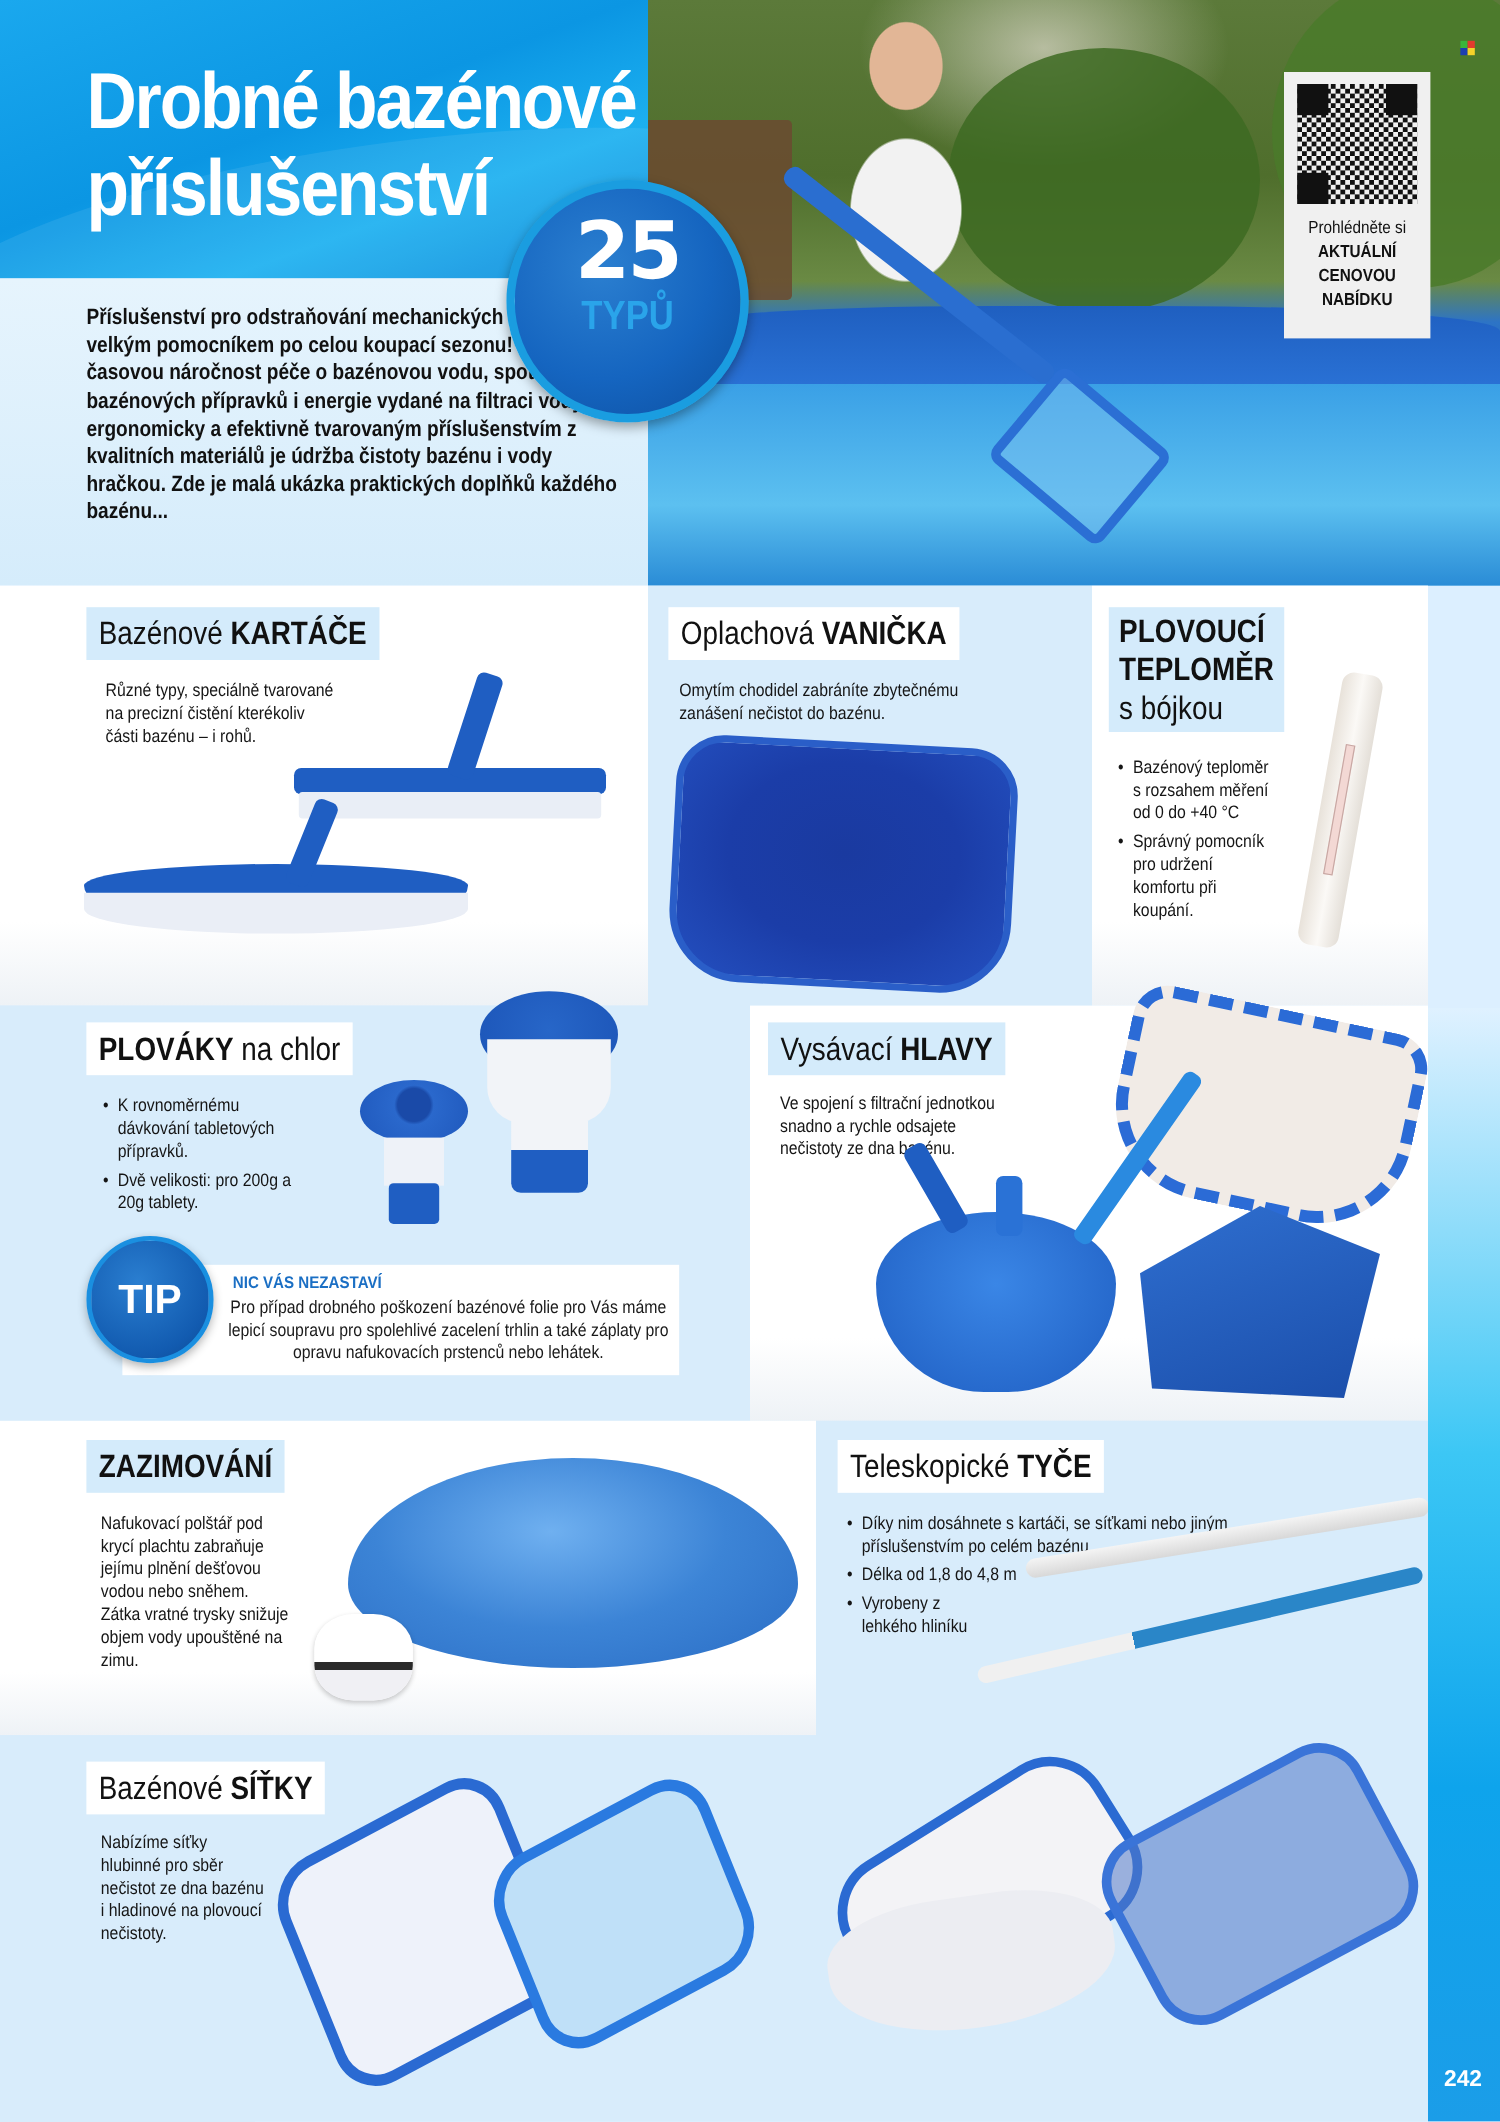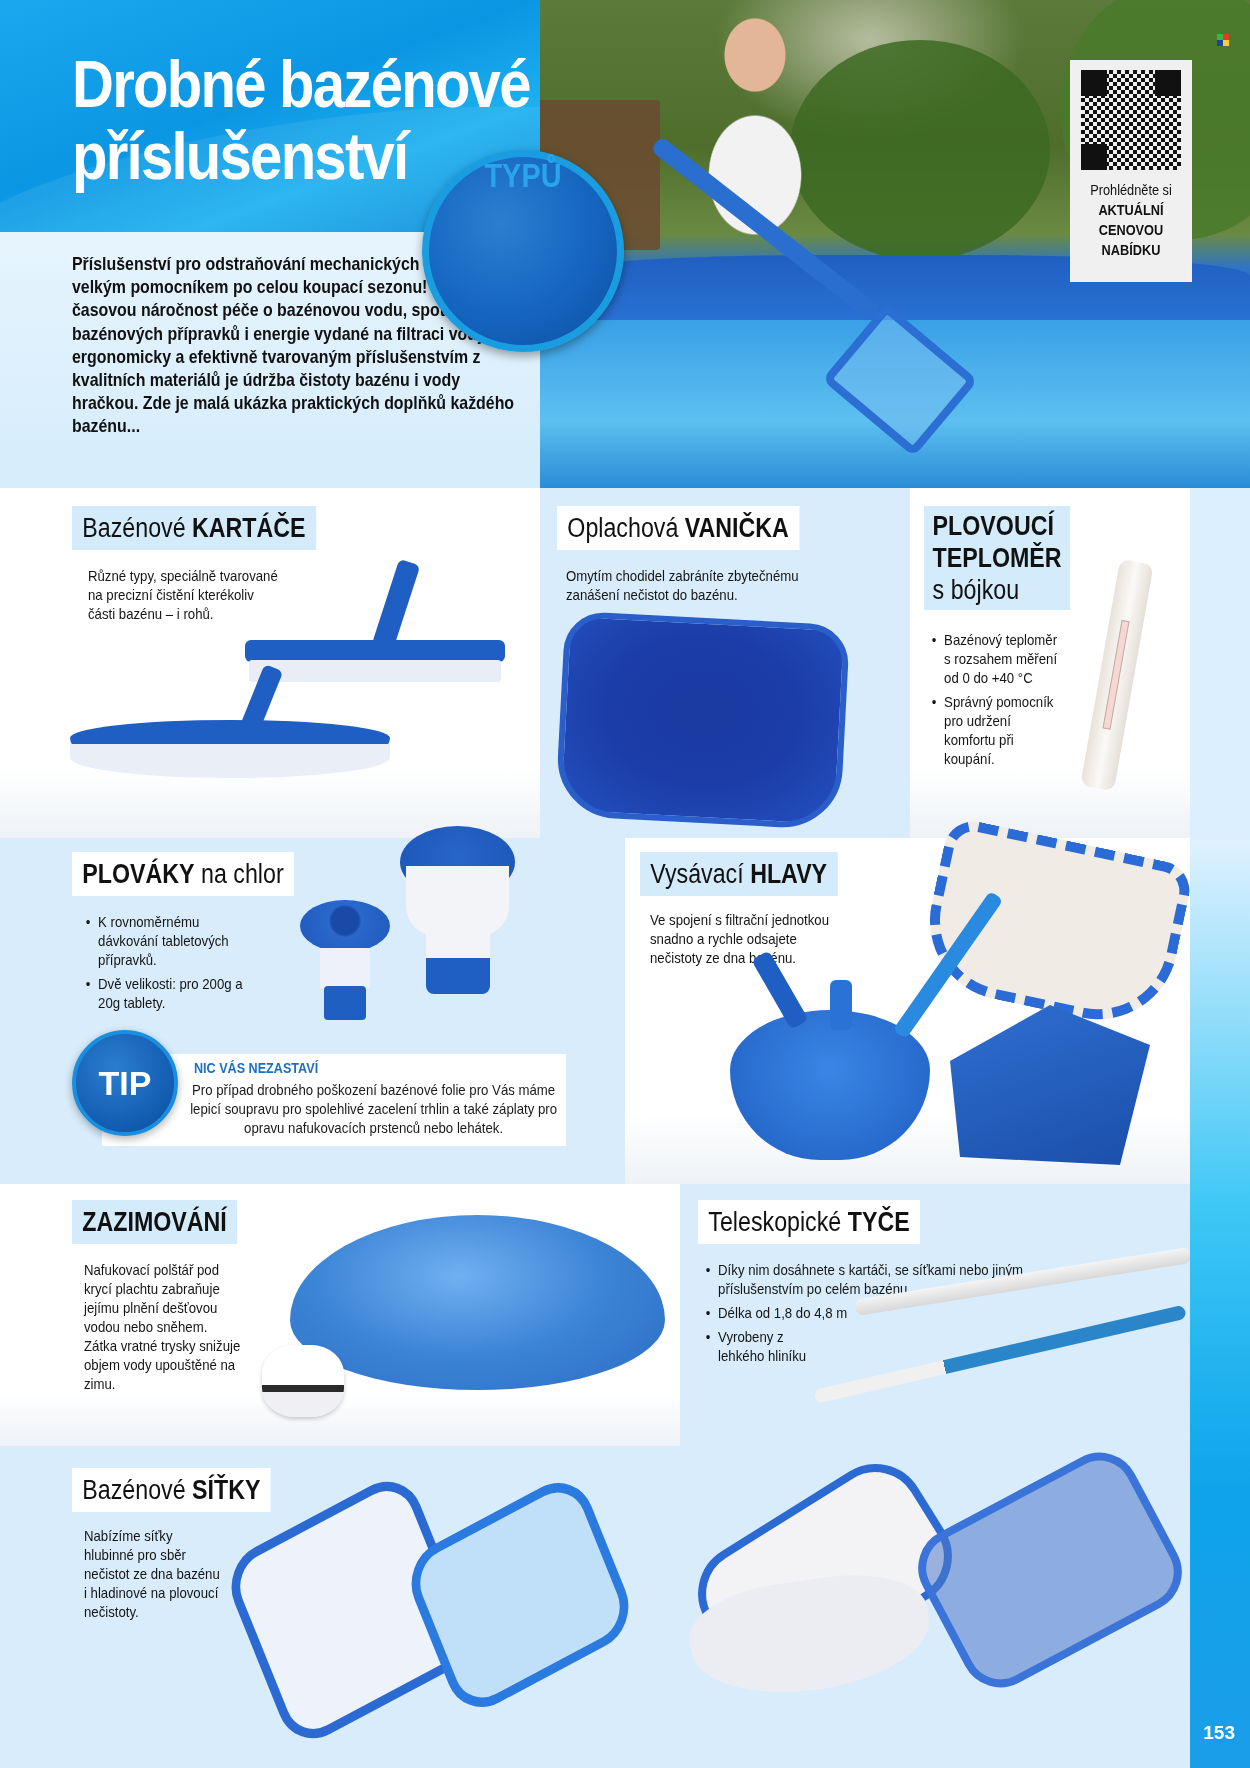--- a/index.html
+++ b/index.html
@@ -178,20 +178,21 @@
   <div class="pool-wall"></div>
   <div class="pool-water"></div>
   <div class="pole"></div>
   <div class="skimmer"></div>
 </div>
 
 <div class="abs hero-text-panel"></div>
 <div class="abs hero-text">Příslušenství pro odstraňování mechanických nečistot je velkým pomocníkem po celou koupací sezonu! Snižuje časovou náročnost péče o bazénovou vodu, spotřebu bazénových přípravků i energie vydané na filtraci vody. S ergonomicky a efektivně tvarovaným příslušenstvím z kvalitních materiálů je údržba čistoty bazénu i vody hračkou. Zde je malá ukázka praktických doplňků každého bazénu...</div>
 
 <div class="abs badge-25">
+  <span class="num">25</span>
   <span class="lbl">TYPŮ</span>
 </div>
 
 <div class="abs qr-box">
   <div class="qr"></div>
   <div class="qr-caption">
     <span>Prohlédněte si</span>
     <b>AKTUÁLNÍ</b>
     <b>CENOVOU</b>
     <b>NABÍDKU</b>
@@ -312,13 +313,13 @@
 </div>
 <div class="desc" style="left:84px;top:1526px;width:160px;">Nabízíme síťky hlubinné pro sběr nečistot ze dna bazénu i hladinové na plovoucí nečistoty.</div>
 
 <div class="prod" style="left:245px;top:1510px;width:210px;height:200px;border:9px solid #2a6ad2;border-radius:40px;background:#eef2fa;transform:rotate(-28deg) skewX(-6deg);"></div>
 <div class="prod" style="left:420px;top:1510px;width:200px;height:170px;border:9px solid #2a7ae0;border-radius:40px;background:#bfe0f8;transform:rotate(-28deg) skewX(-6deg);"></div>
 <div class="prod" style="left:700px;top:1500px;width:250px;height:150px;border:8px solid #2a6ad2;border-radius:50px;background:#f3f3f6;transform:rotate(-32deg);"></div>
 <div class="prod" style="left:690px;top:1580px;width:240px;height:110px;border-radius:40% 40% 50% 50%;background:#ecedf2;transform:rotate(-8deg);"></div>
 <div class="prod" style="left:930px;top:1485px;width:240px;height:170px;border:8px solid #3a74d8;border-radius:40px;background:rgba(80,120,200,0.55);transform:rotate(-28deg);"></div>
 
 <div class="abs right-band"></div>
-<div class="abs page-number">153</div>
+<div class="abs page-number">242</div>
 
 </body></html>

